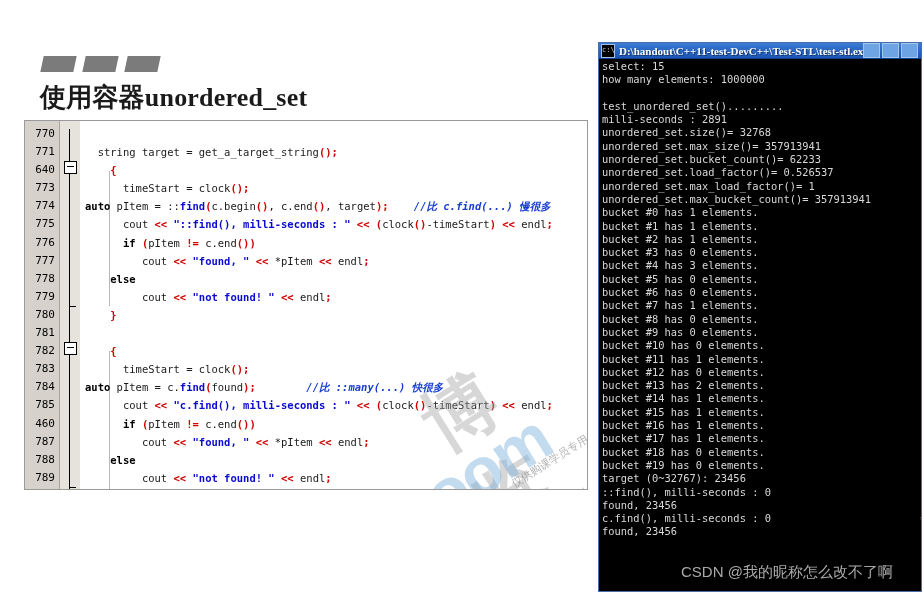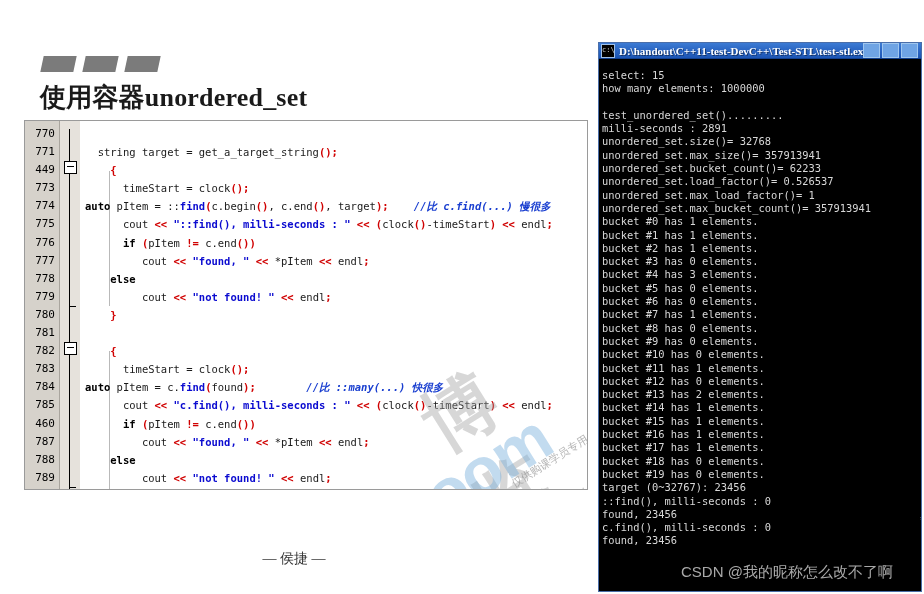--- a/index.html
+++ b/index.html
@@ -83,21 +83,21 @@
       color:#c8c8c8;font-size:7px;line-height:11px;text-align:center;
       font-family:"DejaVu Sans Mono",monospace;flex:0 0 auto;}
   #tb-title{margin-left:4px;color:#fff;font-family:"Liberation Serif",serif;
       font-weight:bold;font-size:11px;white-space:nowrap;overflow:hidden;
       text-shadow:1px 1px 0 rgba(0,0,0,.45);}
   #tb-spacer{flex:1 1 auto;}
   #tb-buttons{display:flex;gap:2px;margin-right:1px;}
   .tbtn{width:15px;height:13px;background:#6fa4e4;border:1px solid #9fc6ee;}
 
   #cons-body{position:relative;height:532px;background:#000;overflow:hidden;
-      padding:10px 0 0 3px;box-sizing:border-box;}
+      padding:1px 0 0 3px;box-sizing:border-box;}
   #cons-text{font-family:"DejaVu Sans Mono","Liberation Mono",monospace;
       font-size:10.4px;line-height:13.3px;color:#d8d8d8;white-space:pre;}
   #cons-text .row{height:13.3px;}
 
   #cons-wm{position:absolute;left:52px;top:504px;
       font-family:"Liberation Sans",sans-serif;font-size:15px;
       color:rgba(215,215,215,.78);white-space:nowrap;margin-left:30px;}
   #edge-artifact{position:absolute;right:-2px;top:455px;width:3px;height:14px;
       color:#777;font-size:8px;}
 </style>
@@ -124,21 +124,21 @@
       <div class="foldbox" style="top:221px;"></div>
       <div class="tick" style="top:185px;"></div>
       <div class="tick" style="top:366px;"></div>
 
       <div class="vdash" style="left:84px;top:50px;height:135px;"></div>
       <div class="vdash" style="left:84px;top:230px;height:140px;"></div>
 
       <div class="codelines" id="codelines">
           <div class="ln"><span class="num">770</span><span class="src">&nbsp;</span></div>
           <div class="ln"><span class="num">771</span><span class="src"><span class="pl">  string target = get_a_target_string</span><span class="op">()</span><span class="op">;</span></span></div>
-          <div class="ln"><span class="num">449</span><span class="src"><span class="op">    {</span></span></div>
+          <div class="ln"><span class="num">640</span><span class="src"><span class="op">    {</span></span></div>
           <div class="ln"><span class="num">773</span><span class="src"><span class="pl">      timeStart = clock</span><span class="op">()</span><span class="op">;</span></span></div>
           <div class="ln"><span class="num">774</span><span class="src"><span class="kw">auto</span><span class="pl"> pItem = ::</span><span class="str">find</span><span class="op">(</span><span class="pl">c.begin</span><span class="op">()</span><span class="pl">, c.end</span><span class="op">()</span><span class="pl">, target</span><span class="op">);</span><span class="cmt">    //比 c.find(...) 慢很多</span></span></div>
           <div class="ln"><span class="num">775</span><span class="src"><span class="pl">      cout </span><span class="op">&lt;&lt;</span><span class="str"> "::find(), milli-seconds : "</span><span class="op"> &lt;&lt; (</span><span class="pl">clock</span><span class="op">()</span><span class="pl">-timeStart</span><span class="op">)</span><span class="pl"> </span><span class="op">&lt;&lt;</span><span class="pl"> endl</span><span class="op">;</span></span></div>
           <div class="ln"><span class="num">776</span><span class="src"><span class="kw">      if </span><span class="op">(</span><span class="pl">pItem </span><span class="op">!=</span><span class="pl"> c.end</span><span class="op">())</span></span></div>
           <div class="ln"><span class="num">777</span><span class="src"><span class="pl">         cout </span><span class="op">&lt;&lt;</span><span class="str"> "found, "</span><span class="pl"> </span><span class="op">&lt;&lt;</span><span class="pl"> *pItem </span><span class="op">&lt;&lt;</span><span class="pl"> endl</span><span class="op">;</span></span></div>
           <div class="ln"><span class="num">778</span><span class="src"><span class="kw">    else</span></span></div>
           <div class="ln"><span class="num">779</span><span class="src"><span class="pl">         cout </span><span class="op">&lt;&lt;</span><span class="str"> "not found! "</span><span class="pl"> </span><span class="op">&lt;&lt;</span><span class="pl"> endl</span><span class="op">;</span></span></div>
           <div class="ln"><span class="num">780</span><span class="src"><span class="op">    }</span></span></div>
           <div class="ln"><span class="num">781</span><span class="src">&nbsp;</span></div>
           <div class="ln"><span class="num">782</span><span class="src"><span class="op">    {</span></span></div>
@@ -152,21 +152,20 @@
           <div class="ln"><span class="num">790</span><span class="src"><span class="op">    }</span></span></div>
         </div>
     </div>
 
     <div class="wm" id="wm-boyue">博览</div>
     <div class="wm" id="wm-csdn">boom</div>
     <div class="wm" id="wm-line1">请勿私自上传播，伪害侯捷老</div>
     <div class="wm" id="wm-line2">仅供购课学员专用，</div>
   </div>
 
-  <div id="author">— 侯捷 —</div>
 </div>
 
 <div id="console">
   <div id="titlebar">
     <div id="tb-icon">c:\</div>
     <div id="tb-title">D:\handout\C++11-test-DevC++\Test-STL\test-stl.exe</div>
     <div id="tb-spacer"></div>
     <div id="tb-buttons">
       <div class="tbtn"></div>
       <div class="tbtn"></div>

